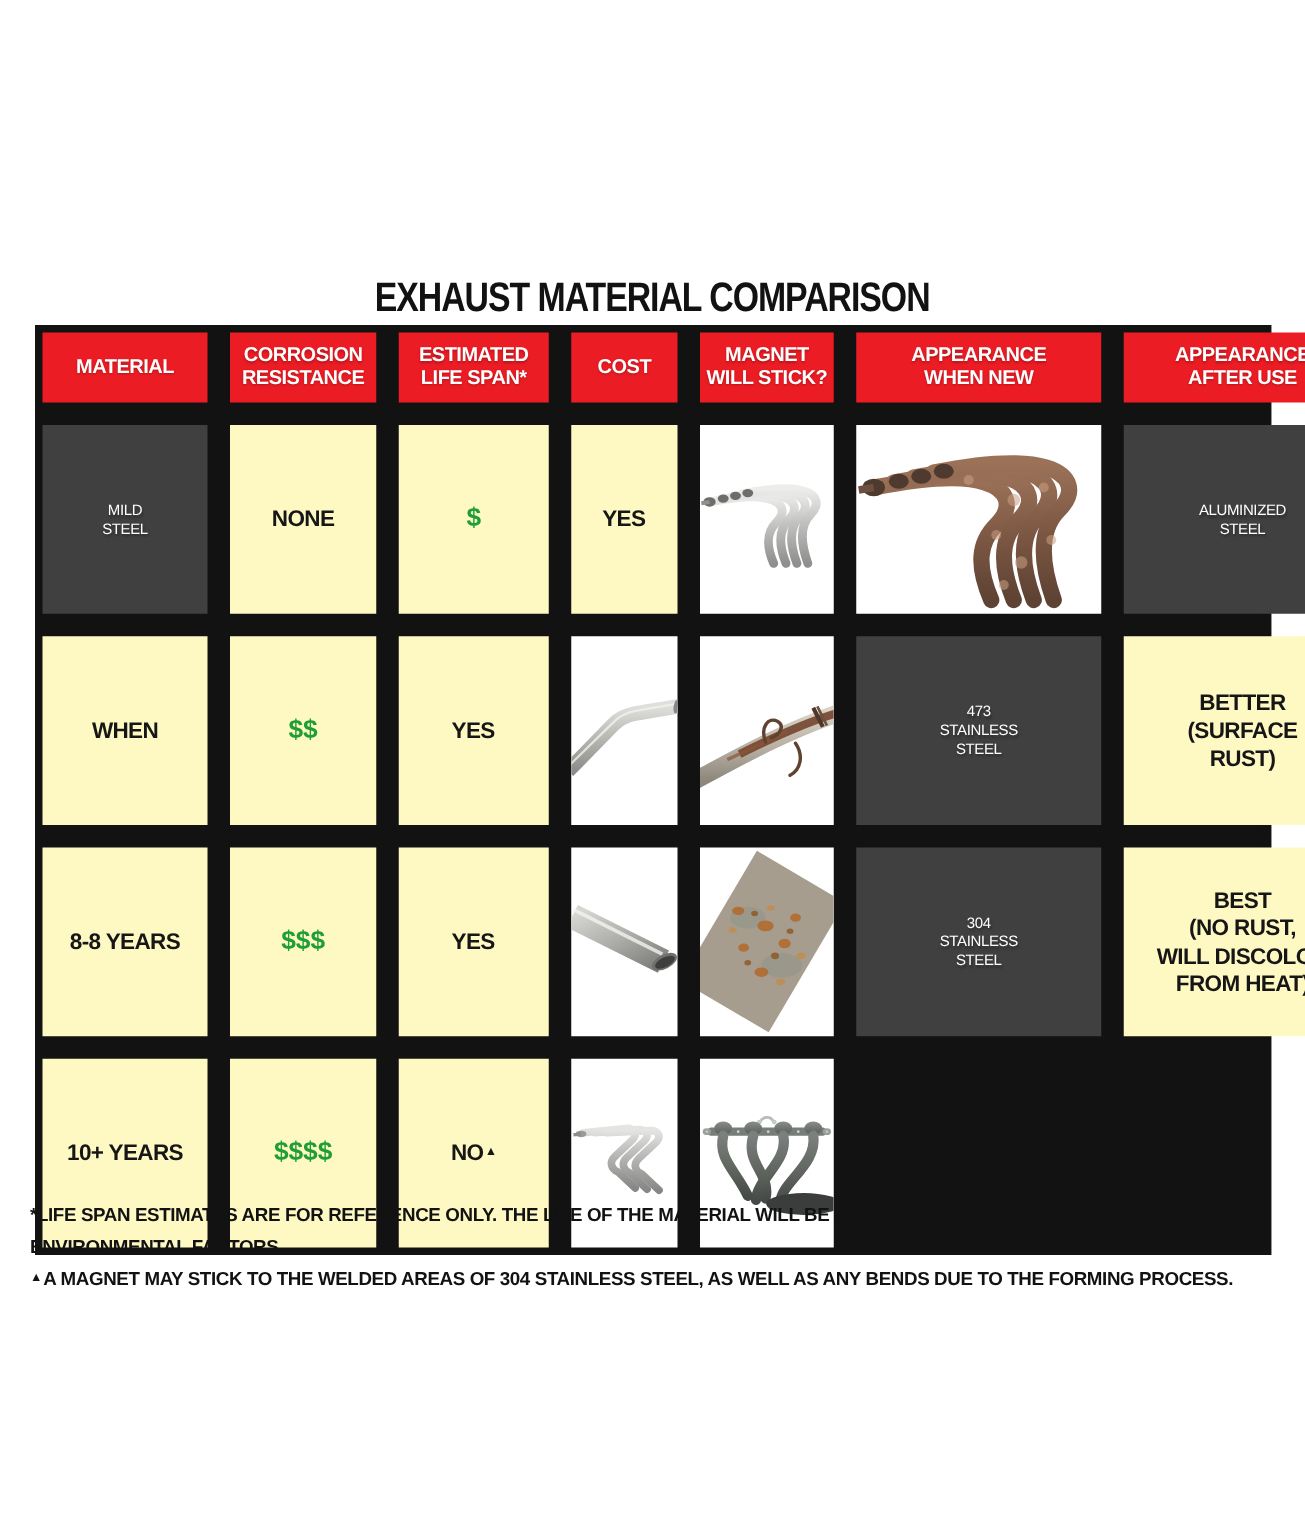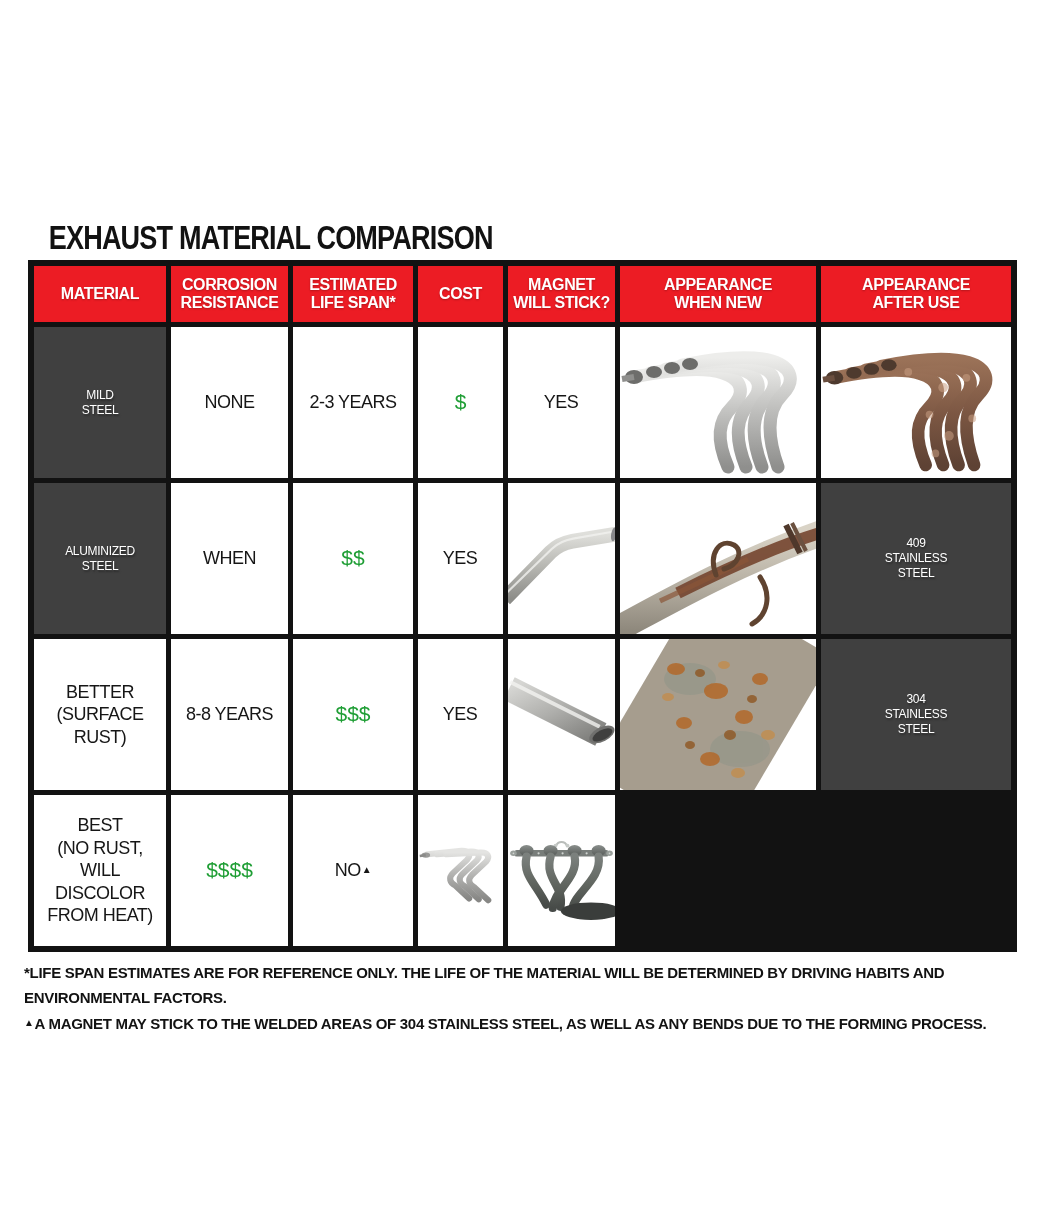--- a/index.html
+++ b/index.html
@@ -10,21 +10,21 @@
     width: 1044px;
     height: 1213px;
     background: #ffffff;
     overflow: hidden;
   }
   .page-title {
     position: absolute;
     top: 219px;
     left: 0;
     width: 100%;
-    text-align: left;
+    text-align: center;
     font-size: 33px;
     font-weight: 700;
     color: #121212;
     letter-spacing: -1px;
   }
   .page-title .squeeze {
     display: inline-block;
     transform: scaleX(0.82);
     transform-origin: center;
     white-space: nowrap;
@@ -32,21 +32,21 @@
   .comparison-table {
     position: absolute;
     top: 260px;
     left: 28px;
     width: 989px;
     border: 6px solid #121212;
     background: #121212;
     display: grid;
     grid-template-columns: 132px 117px 120px 85px 107px 196px 190px;
     grid-template-rows: 56px 151px 151px 151px 151px;
-    gap: 5px;
+    gap: 18px;
   }
   .cell {
     display: flex;
     align-items: center;
     justify-content: center;
     text-align: center;
     white-space: pre-line;
     line-height: 1.12;
     overflow: hidden;
   }
@@ -61,23 +61,23 @@
   .cell-material {
     background: #404040;
     color: #ffffff;
     font-weight: 400;
     font-size: 12px;
     letter-spacing: -0.3px;
     line-height: 1.25;
     text-shadow: 1px 2px 2px rgba(0,0,0,0.35);
   }
   .cell-data {
-    background: #ffffff;
+    background: #fef9c3;
     color: #161616;
-    font-weight: 400;
+    font-weight: 700;
     font-size: 18px;
     letter-spacing: -0.5px;
     line-height: 1.25;
   }
   .cell-cost {
     color: #1f9e35;
     font-size: 21px;
     letter-spacing: 0;
   }
   .cell-data sup {
@@ -123,21 +123,20 @@
     <div class="cell cell-header">MAGNET
 WILL STICK?</div>
     <div class="cell cell-header">APPEARANCE
 WHEN NEW</div>
     <div class="cell cell-header">APPEARANCE
 AFTER USE</div>
 
     <div class="cell cell-material">MILD
 STEEL</div>
     <div class="cell cell-data">NONE</div>
-    <div class="cell cell-data">2-3 YEARS</div>
     <div class="cell cell-data cell-cost">$</div>
     <div class="cell cell-data"><span>YES</span><sup></sup></div>
     <div class="cell cell-photo" aria-label="shiny-steel-headers-photo">
       <svg viewBox="0 0 196 151" preserveAspectRatio="xMidYMid meet">
         <defs>
           <linearGradient id="g1" x1="0" y1="0" x2="0" y2="1">
             <stop offset="0" stop-color="#ededeb"></stop>
               <stop offset="0.5" stop-color="#bcbcba"></stop>
               <stop offset="1" stop-color="#8f8f8d"></stop>
           </linearGradient>
@@ -223,21 +222,21 @@
         <path d="M-6,148 C50,118 120,78 202,50" fill="none" stroke="url(#g4)" stroke-width="26"></path>
         <path d="M58,110 C110,84 160,62 200,50" fill="none" stroke="#74452f" stroke-width="12" opacity="0.9"></path>
         <path d="M40,118 C70,104 100,90 128,76" fill="none" stroke="#8a5538" stroke-width="5" opacity="0.7"></path>
         <path d="M166,42 L180,70" stroke="#4f382b" stroke-width="6" fill="none"></path>
         <path d="M172,40 L186,68" stroke="#6b5140" stroke-width="4" fill="none"></path>
         <path d="M96,92 C88,70 100,55 114,62 C124,68 118,82 104,86" fill="none" stroke="#5f4330" stroke-width="5" stroke-linecap="round"></path>
         <path d="M140,94 C152,112 148,132 132,141" fill="none" stroke="#5f4330" stroke-width="5" stroke-linecap="round"></path>
       </svg>
     </div>
 
-    <div class="cell cell-material">409
+    <div class="cell cell-material">473
 STAINLESS
 STEEL</div>
     <div class="cell cell-data">BETTER
 (SURFACE
 RUST)</div>
     <div class="cell cell-data">8-8 YEARS</div>
     <div class="cell cell-data cell-cost">$$$</div>
     <div class="cell cell-data"><span>YES</span><sup></sup></div>
     <div class="cell cell-photo" aria-label="new-409-stainless-tube-photo">
       <svg viewBox="0 0 196 151" preserveAspectRatio="xMidYMid meet">
@@ -284,20 +283,21 @@
       </svg>
     </div>
 
     <div class="cell cell-material">304
 STAINLESS
 STEEL</div>
     <div class="cell cell-data">BEST
 (NO RUST,
 WILL DISCOLOR
 FROM HEAT)</div>
+    <div class="cell cell-data">10+ YEARS</div>
     <div class="cell cell-data cell-cost">$$$$</div>
     <div class="cell cell-data"><span>NO</span><sup>▲</sup></div>
     <div class="cell cell-photo" aria-label="new-304-stainless-headers-photo">
       <svg viewBox="0 0 196 151" preserveAspectRatio="xMidYMid meet">
         <defs>
           <linearGradient id="g7" x1="0" y1="0" x2="0" y2="1">
             <stop offset="0" stop-color="#e4e4e2"></stop>
               <stop offset="0.5" stop-color="#b2b2b0"></stop>
               <stop offset="1" stop-color="#878785"></stop>
           </linearGradient>

